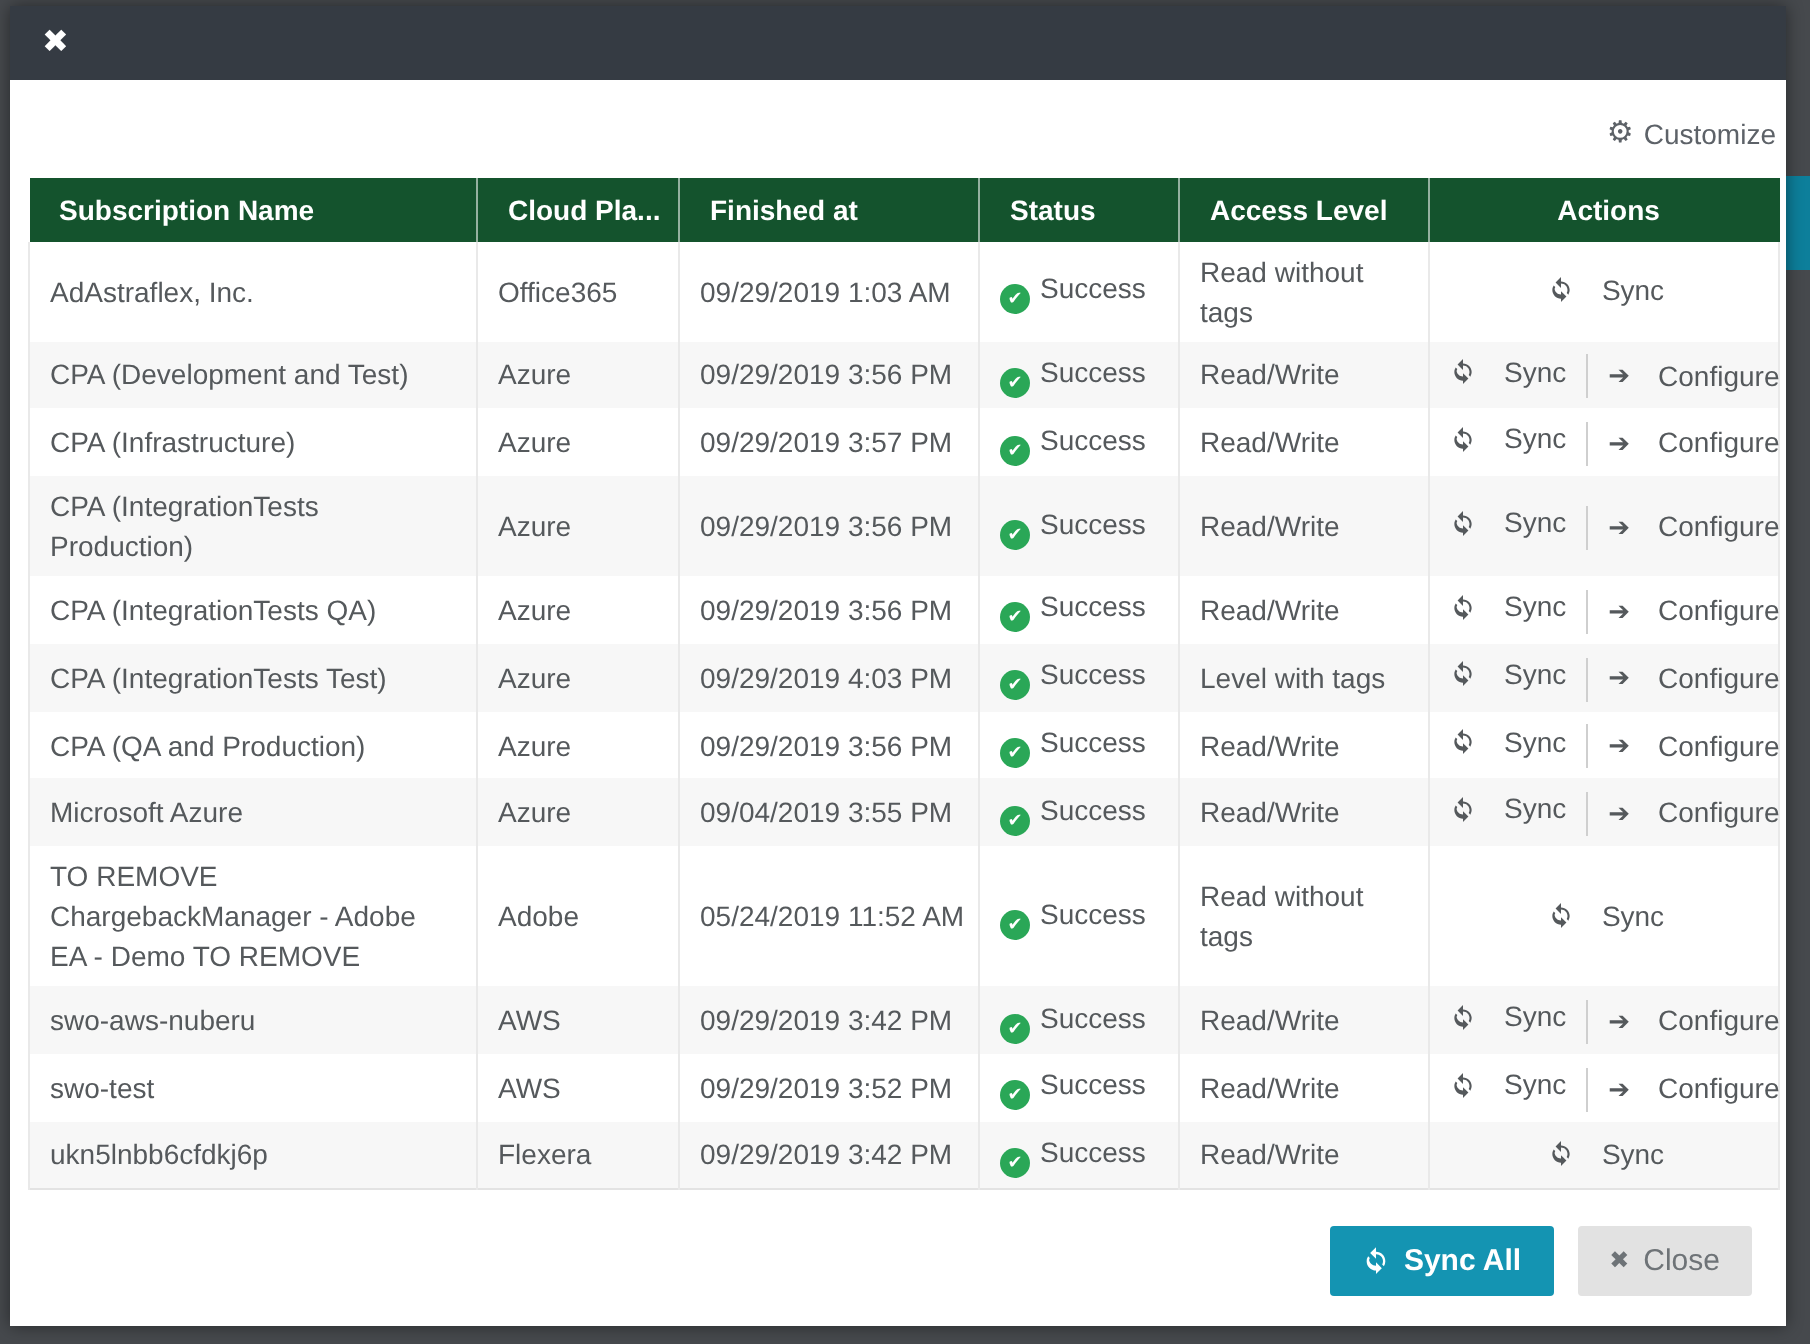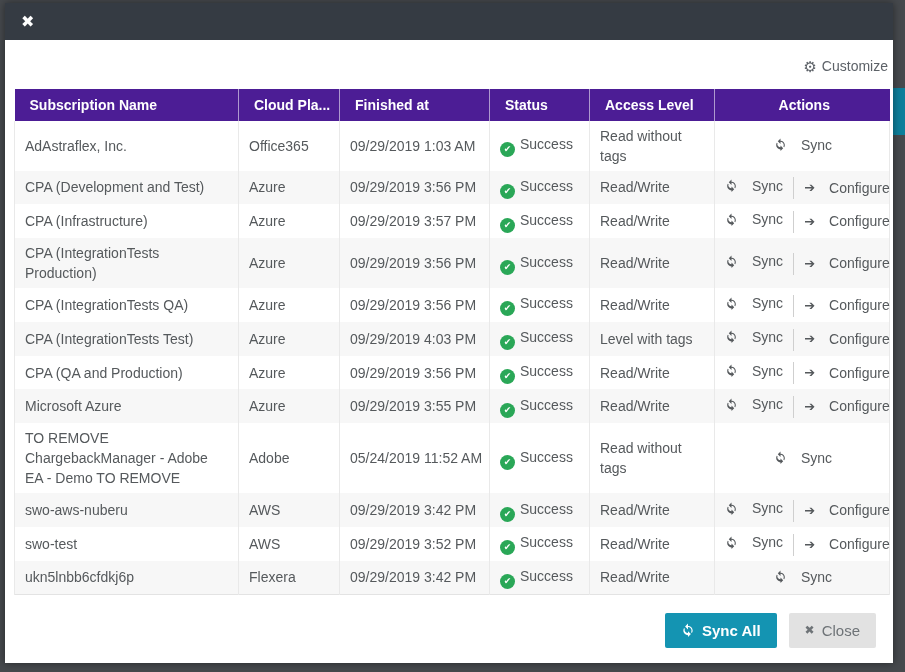--- a/index.html
+++ b/index.html
@@ -36,21 +36,21 @@
     text-align: right; margin: 4px 0 14px 0; padding-right: 1px;
     color: #5d6268; font-size: 14px;
   }
   .customize-link { cursor: pointer; display: inline-flex; align-items: center; gap: 5px; }
   .gear-ic { font-size: 15px; line-height: 1; }
   table.grid {
     width: 875px; border-collapse: collapse; table-layout: fixed;
     border-bottom: 1px solid #e3e3e3;
   }
   table.grid th {
-    background: #4c1d95; color: #ffffff;
+    background: #14532d; color: #ffffff;
     font-size: 14px; font-weight: bold;
     text-align: left; padding: 7px 8px 7px 15px;
     border-right: 1px solid rgba(255,255,255,.55);
     height: 32px;
   }
   table.grid th:last-child { border-right: none; text-align: center; padding-left: 12px; }
   table.grid td {
     font-size: 14px; color: #55595c; line-height: 20px;
     padding: 5px 8px 5px 10px;
     border-right: 1px solid #e9e9e9;
@@ -255,21 +255,21 @@
               </span><span class="action-sep"></span><span class="action-link">
                 <span class="arrow-ic">➔</span>
                 <span>Configure</span>
               </span>
           </td>
         </tr>
 
         <tr>
           <td>Microsoft Azure</td>
           <td>Azure</td>
-          <td class="cell-date">09/29/2019 3:55 PM</td>
+          <td class="cell-date">09/04/2019 3:55 PM</td>
           <td class="cell-status"><span class="status-ic">✔</span><span>Success</span></td>
           <td>Read/Write</td>
           <td class="cell-actions">
             <span class="action-link">
                 <svg class="sync-ic" viewBox="0 0 24 24">
                   <path d="M12 4V1L7 6l5 5V7c3.31 0 6 2.69 6 6 0 1.01-.25 1.97-.7 2.8l1.46 1.46A7.93 7.93 0 0 0 20 13c0-4.42-3.58-8-8-8zm-6 9c0-1.01.25-1.97.7-2.8L5.24 8.74A7.93 7.93 0 0 0 4 13c0 4.42 3.58 8 8 8v3l5-5-5-5v3c-3.31 0-6-2.69-6-6z"></path>
                 </svg>
                 <span>Sync</span>
               </span><span class="action-sep"></span><span class="action-link">
                 <span class="arrow-ic">➔</span>

